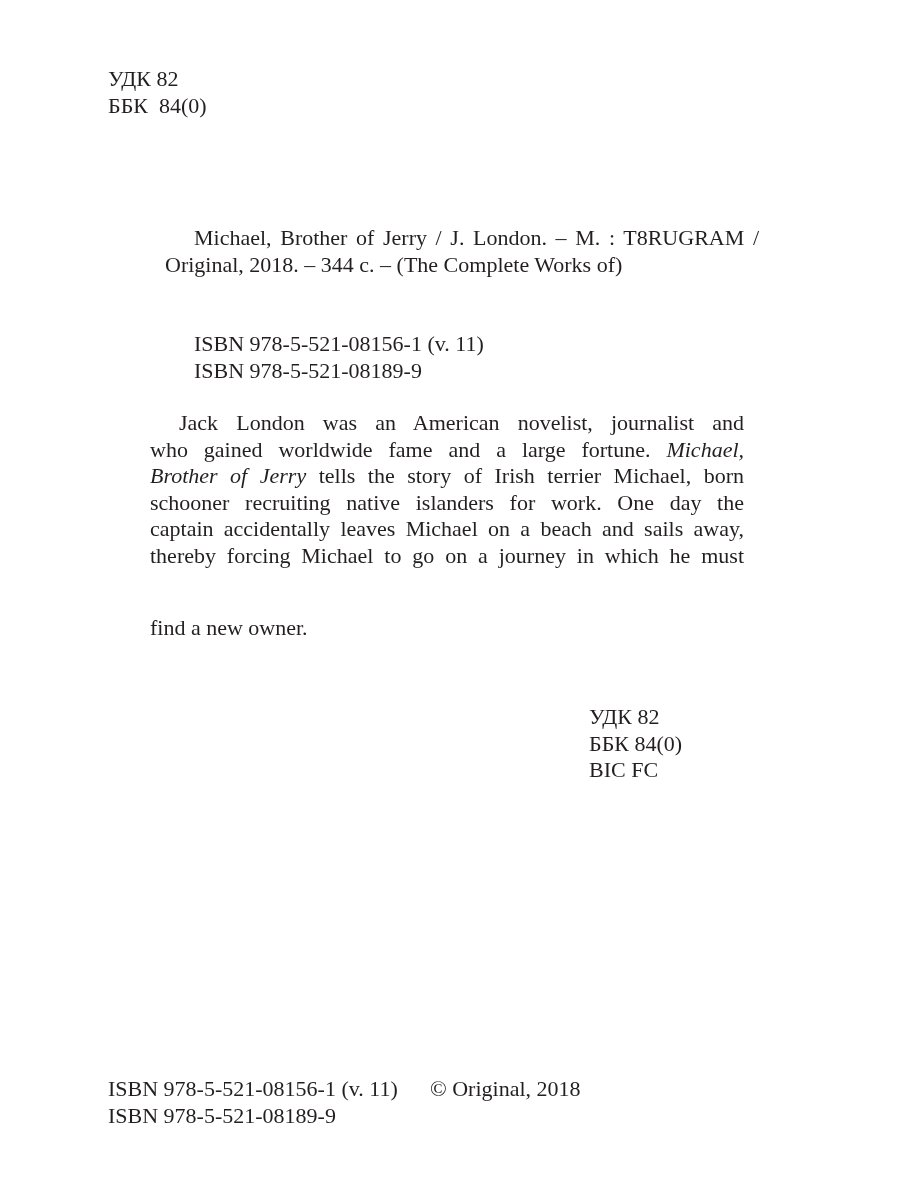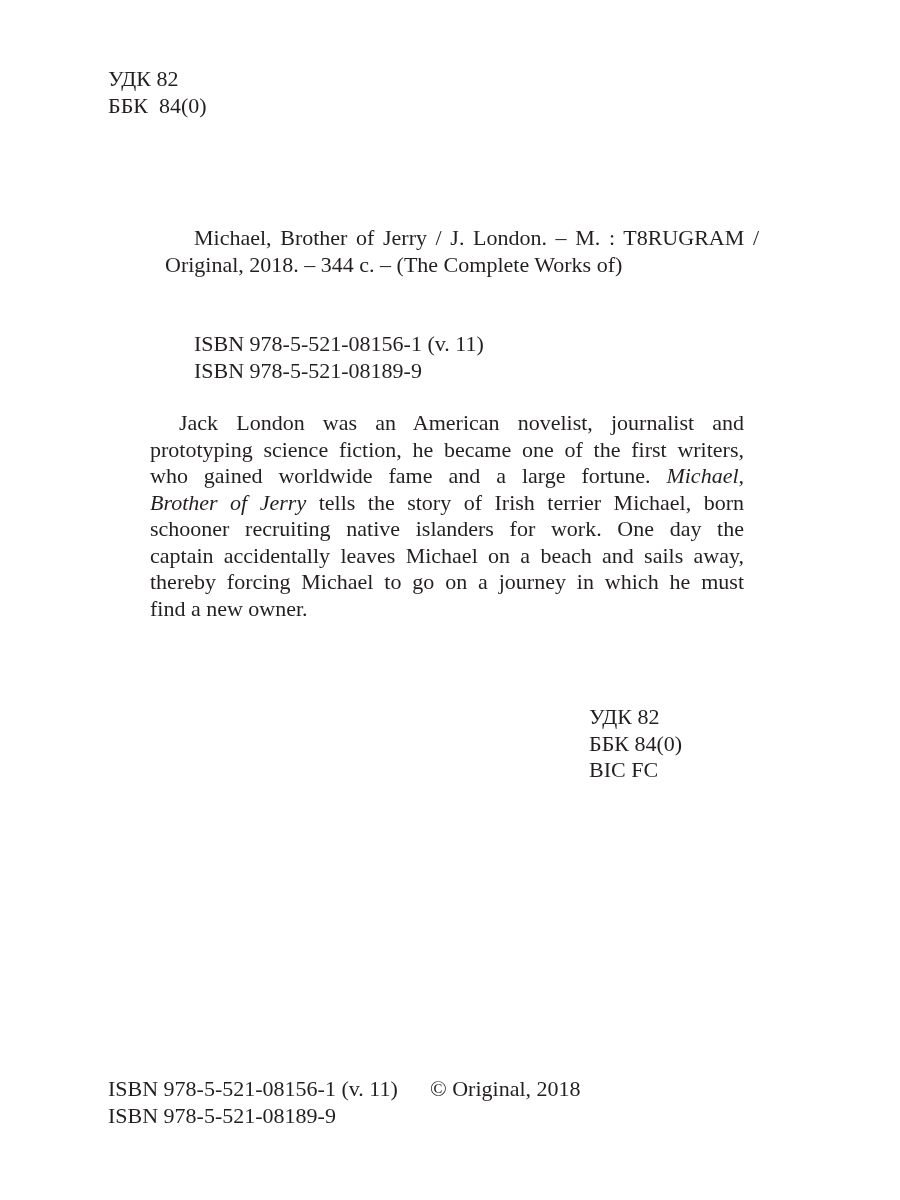--- a/index.html
+++ b/index.html
@@ -24,21 +24,21 @@
 
     #bib-block { left: 165px; top: 225px; width: 594px; }
     .author { font-weight: bold; }
     .indent { text-indent: 29px; }
     .justify { text-align: justify; text-align-last: justify; }
 
     #isbn-block { left: 194px; top: 331px; }
 
     #annotation { left: 150px; top: 410px; width: 594px; }
     #annotation .para-line { text-align: justify; text-align-last: justify; display: block; }
-    #annotation .last-line { text-align: right; text-align-last: left; display: block; }
+    #annotation .last-line { text-align: right; text-align-last: left; display: block; margin-top: 46px; }
 
     #class-codes { left: 589px; top: 704px; }
 
     #footer-left { left: 108px; top: 1076px; }
     #footer-right { left: 430px; top: 1076px; }
   </style>
 </head>
 <body>
 
 <div id="top-codes" class="abs">
@@ -51,21 +51,20 @@
   <div class="line">Original, 2018. – 344 c. – (The Complete Works of)</div>
 </div>
 
 <div id="isbn-block" class="abs">
   <div class="line">ISBN 978-5-521-08156-1 (v. 11)</div>
   <div class="line">ISBN 978-5-521-08189-9</div>
 </div>
 
 <div id="annotation" class="abs">
   <span class="para-line" style="text-indent: 29px;">Jack London was an American novelist, journalist and</span>
-  <span class="para-line">prototyping science fiction, he became one of the first writers,</span>
   <span class="para-line"><span>who gained worldwide fame and a large fortune.</span> <i>Michael,</i></span>
   <span class="para-line"><i>Brother of Jerry</i> <span>tells the story of Irish terrier Michael, born</span></span>
   <span class="para-line">schooner recruiting native islanders for work. One day the</span>
   <span class="para-line">captain accidentally leaves Michael on a beach and sails away,</span>
   <span class="para-line">thereby forcing Michael to go on a journey in which he must</span>
   <span class="last-line">find a new owner.</span>
 </div>
 
 <div id="class-codes" class="abs">
   <div class="line">УДК 82</div>

